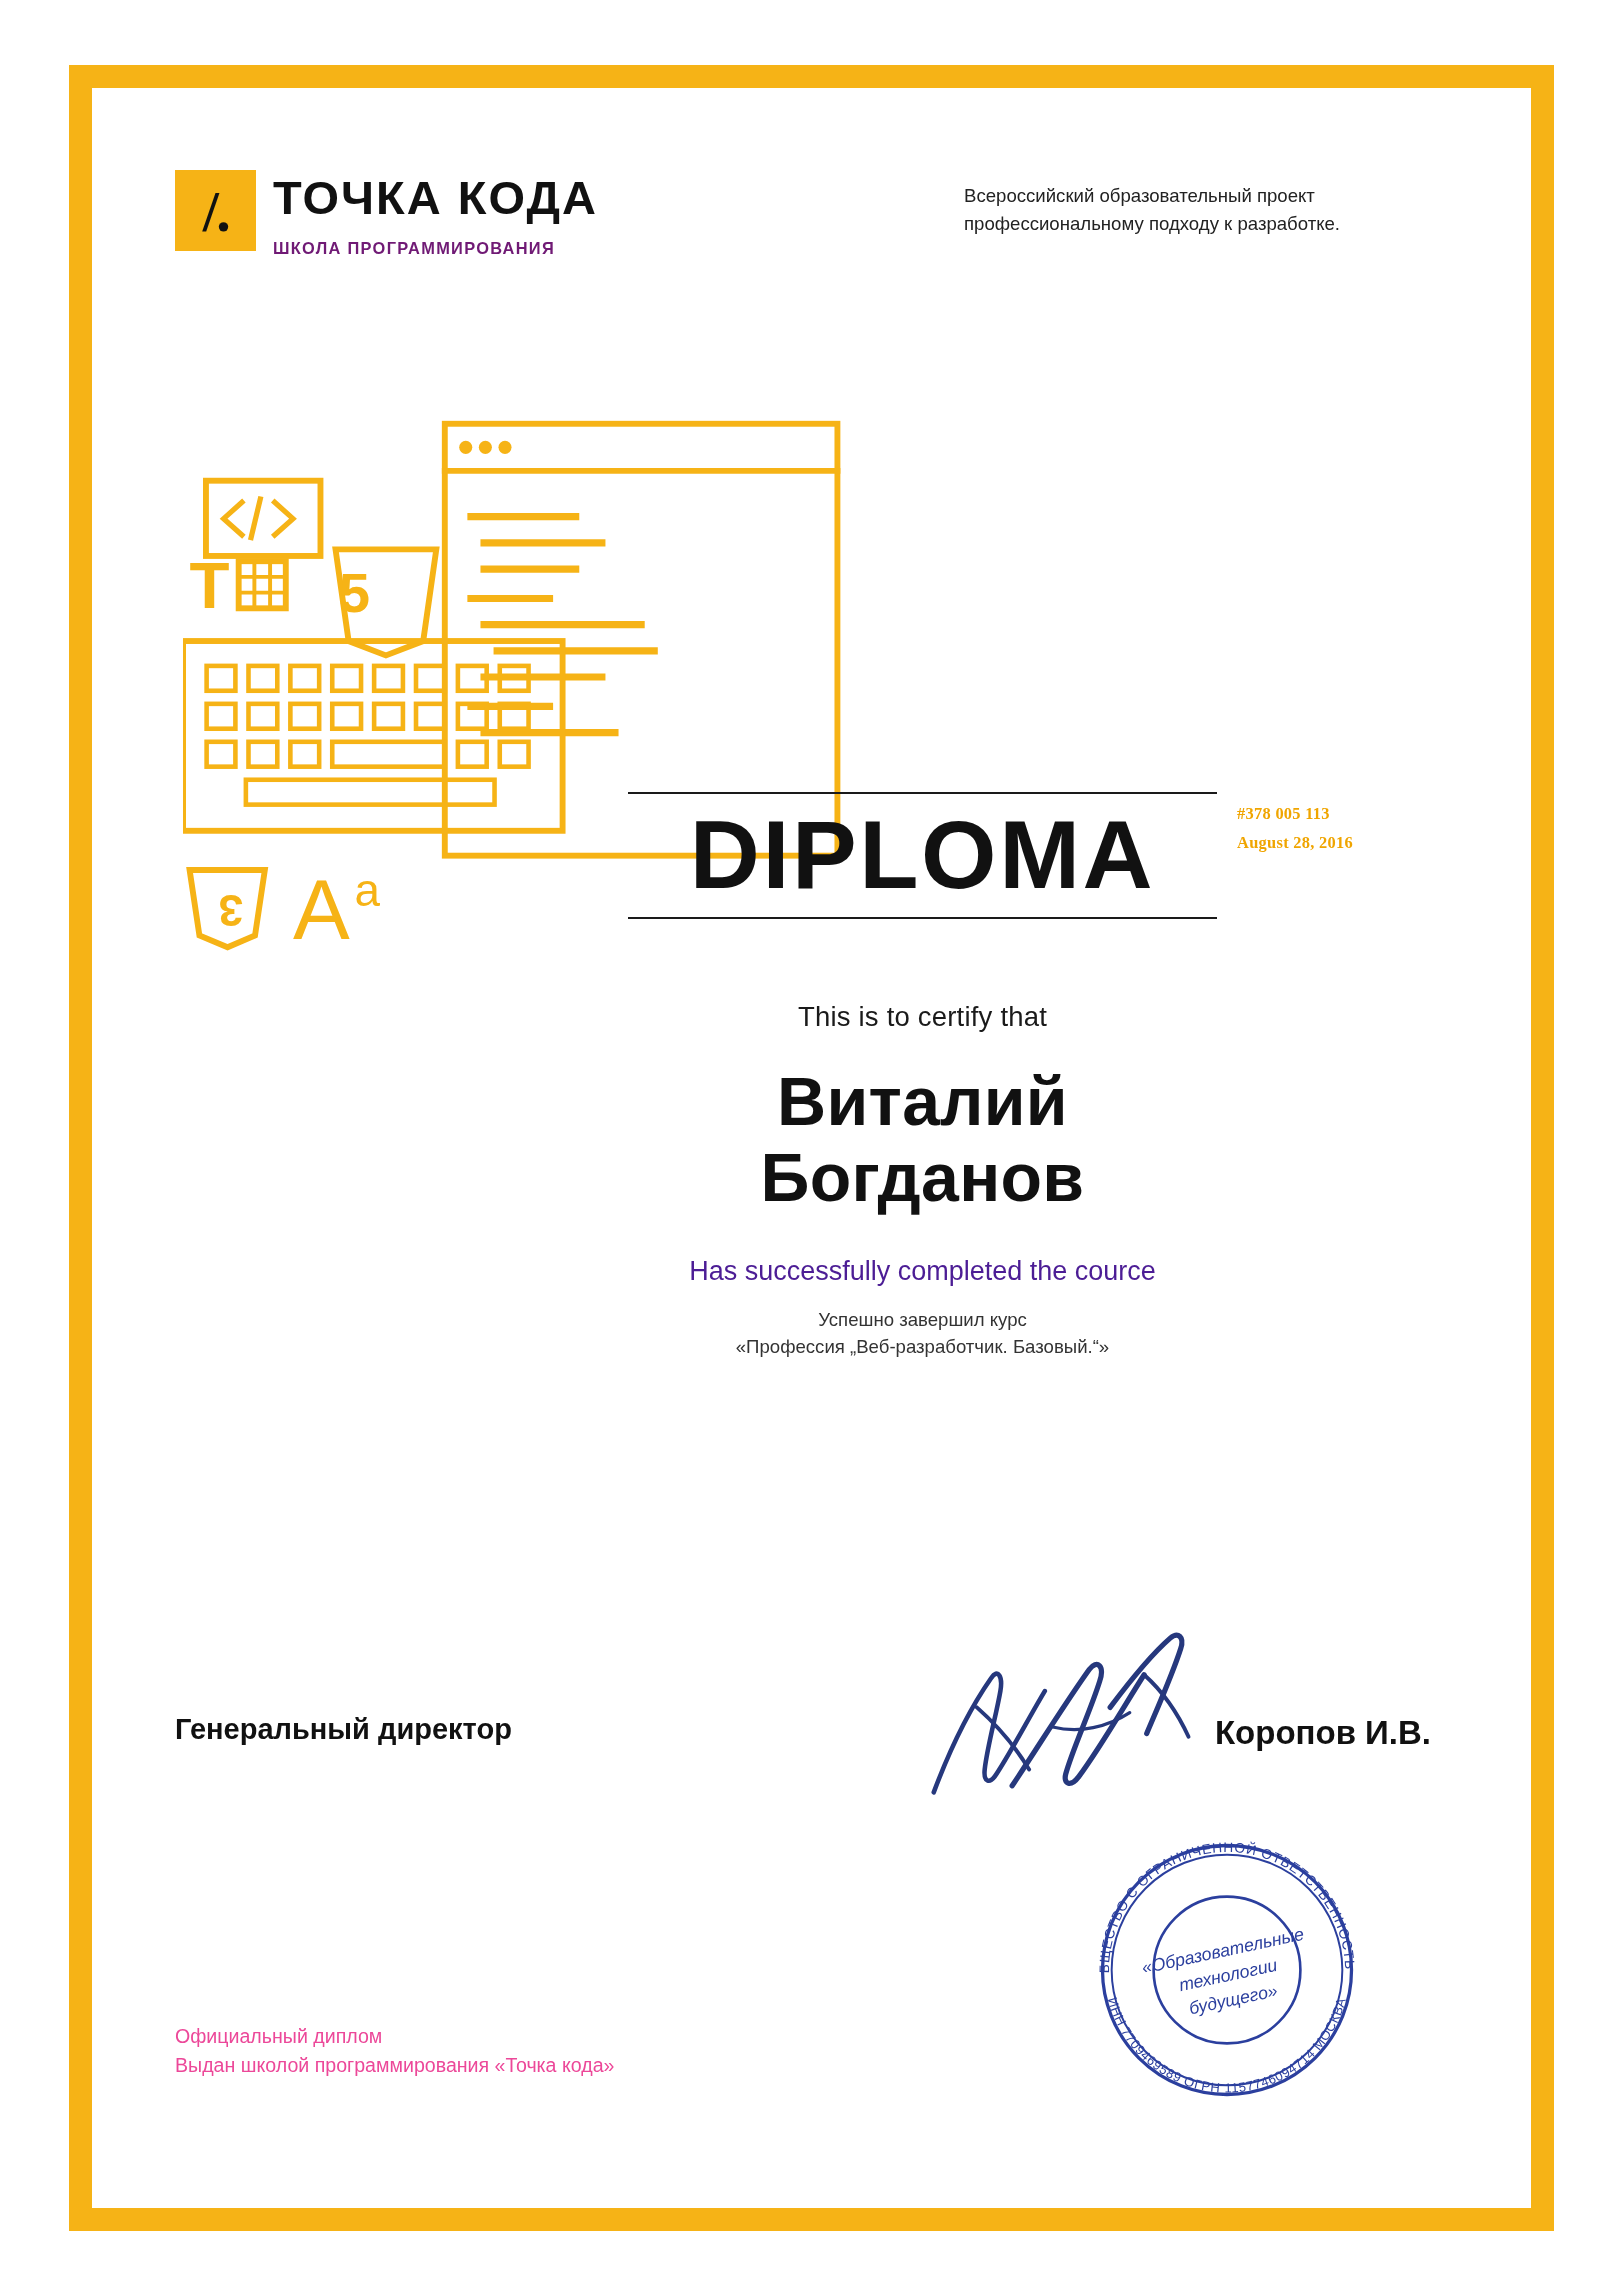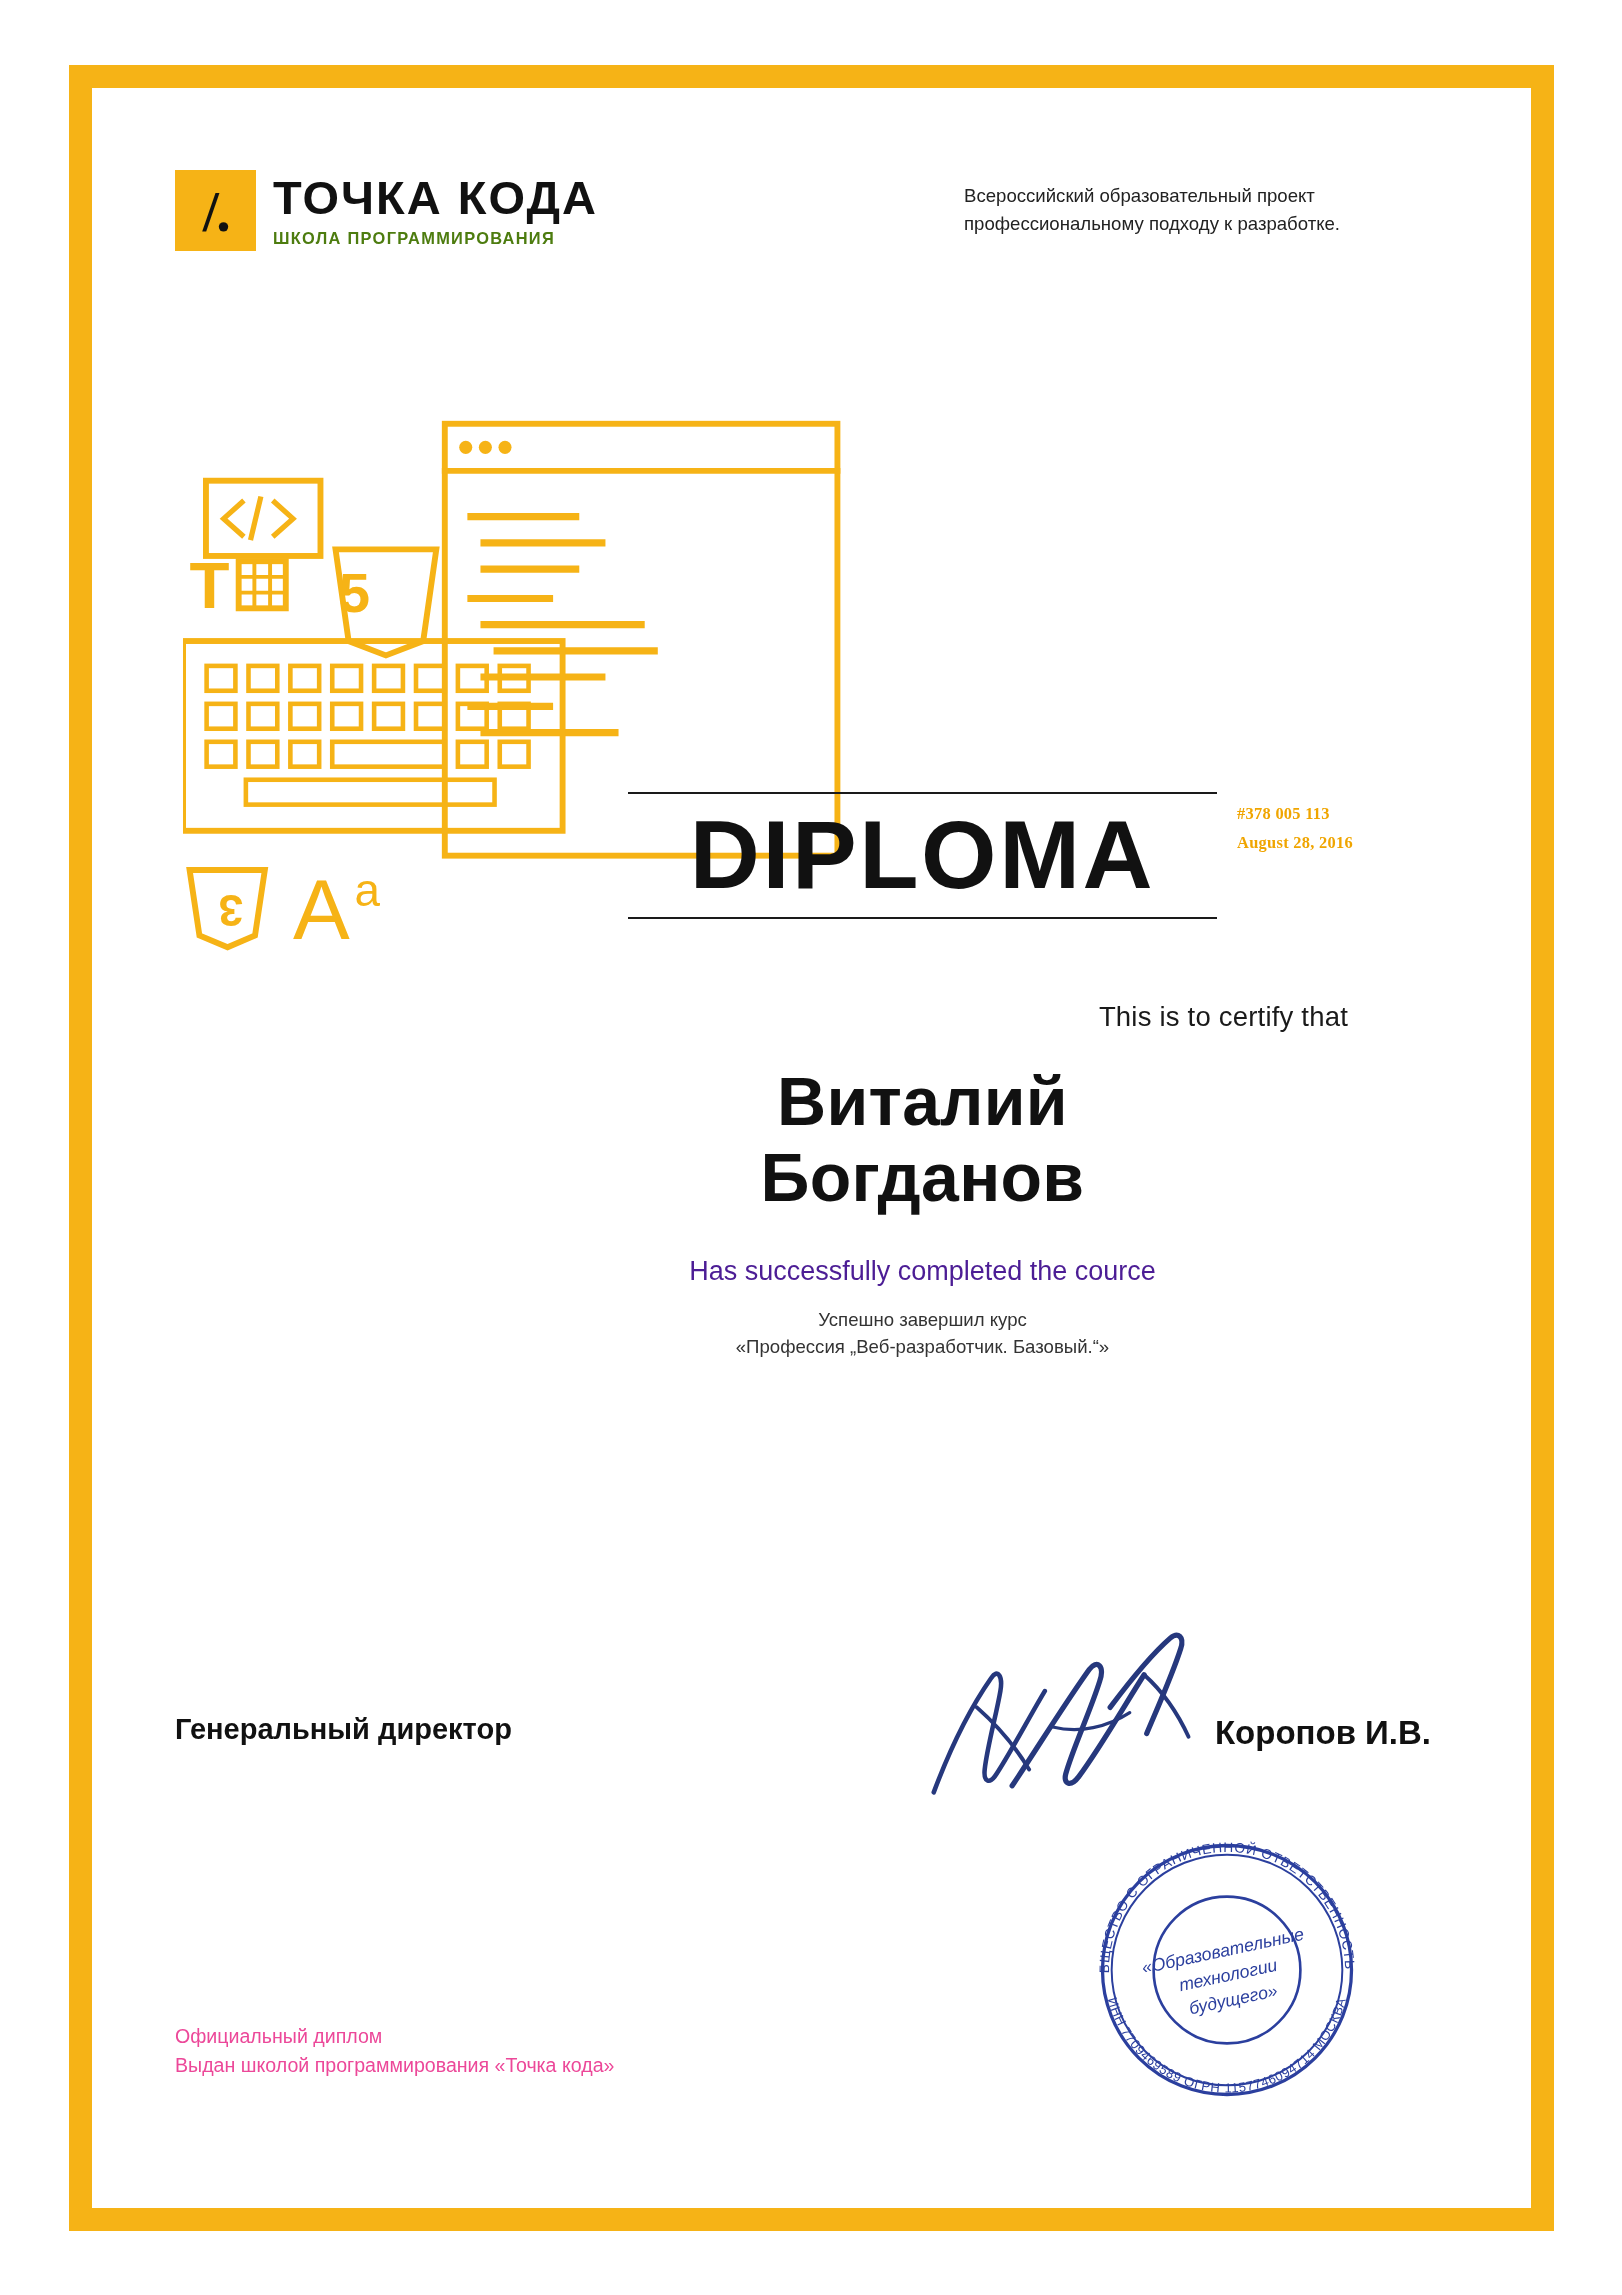--- a/index.html
+++ b/index.html
@@ -76,22 +76,22 @@
     font-size: 47px;
     font-weight: bold;
     letter-spacing: 2px;
     color: #111111;
     line-height: 1;
   }
   .logo-sub {
     font-size: 16.4px;
     font-weight: bold;
     letter-spacing: 1.3px;
-    color: #4d7c0f;
-    margin-top: 8px;
+    color: #701a75;
+    margin-top: 18px;
   }
   .header-desc {
     position: absolute;
     left: 789px;
     top: 11.8px;
     font-size: 18.6px;
     line-height: 1.5;
     color: #222222;
     width: 615px;
   }
@@ -146,21 +146,20 @@
     position: absolute;
     left: 497px;
     top: 1001px;
     width: 851px;
     text-align: center;
   }
   .certify-en {
     font-size: 27.5px;
     color: #1a1a1a;
     letter-spacing: 0.2px;
-    text-align: right;
   }
   .certify-ru {
     font-size: 18.6px;
     color: #333333;
     margin-top: 5.9px;
   }
   .recipient {
     margin-top: 30px;
     font-size: 68px;
     font-weight: bold;

